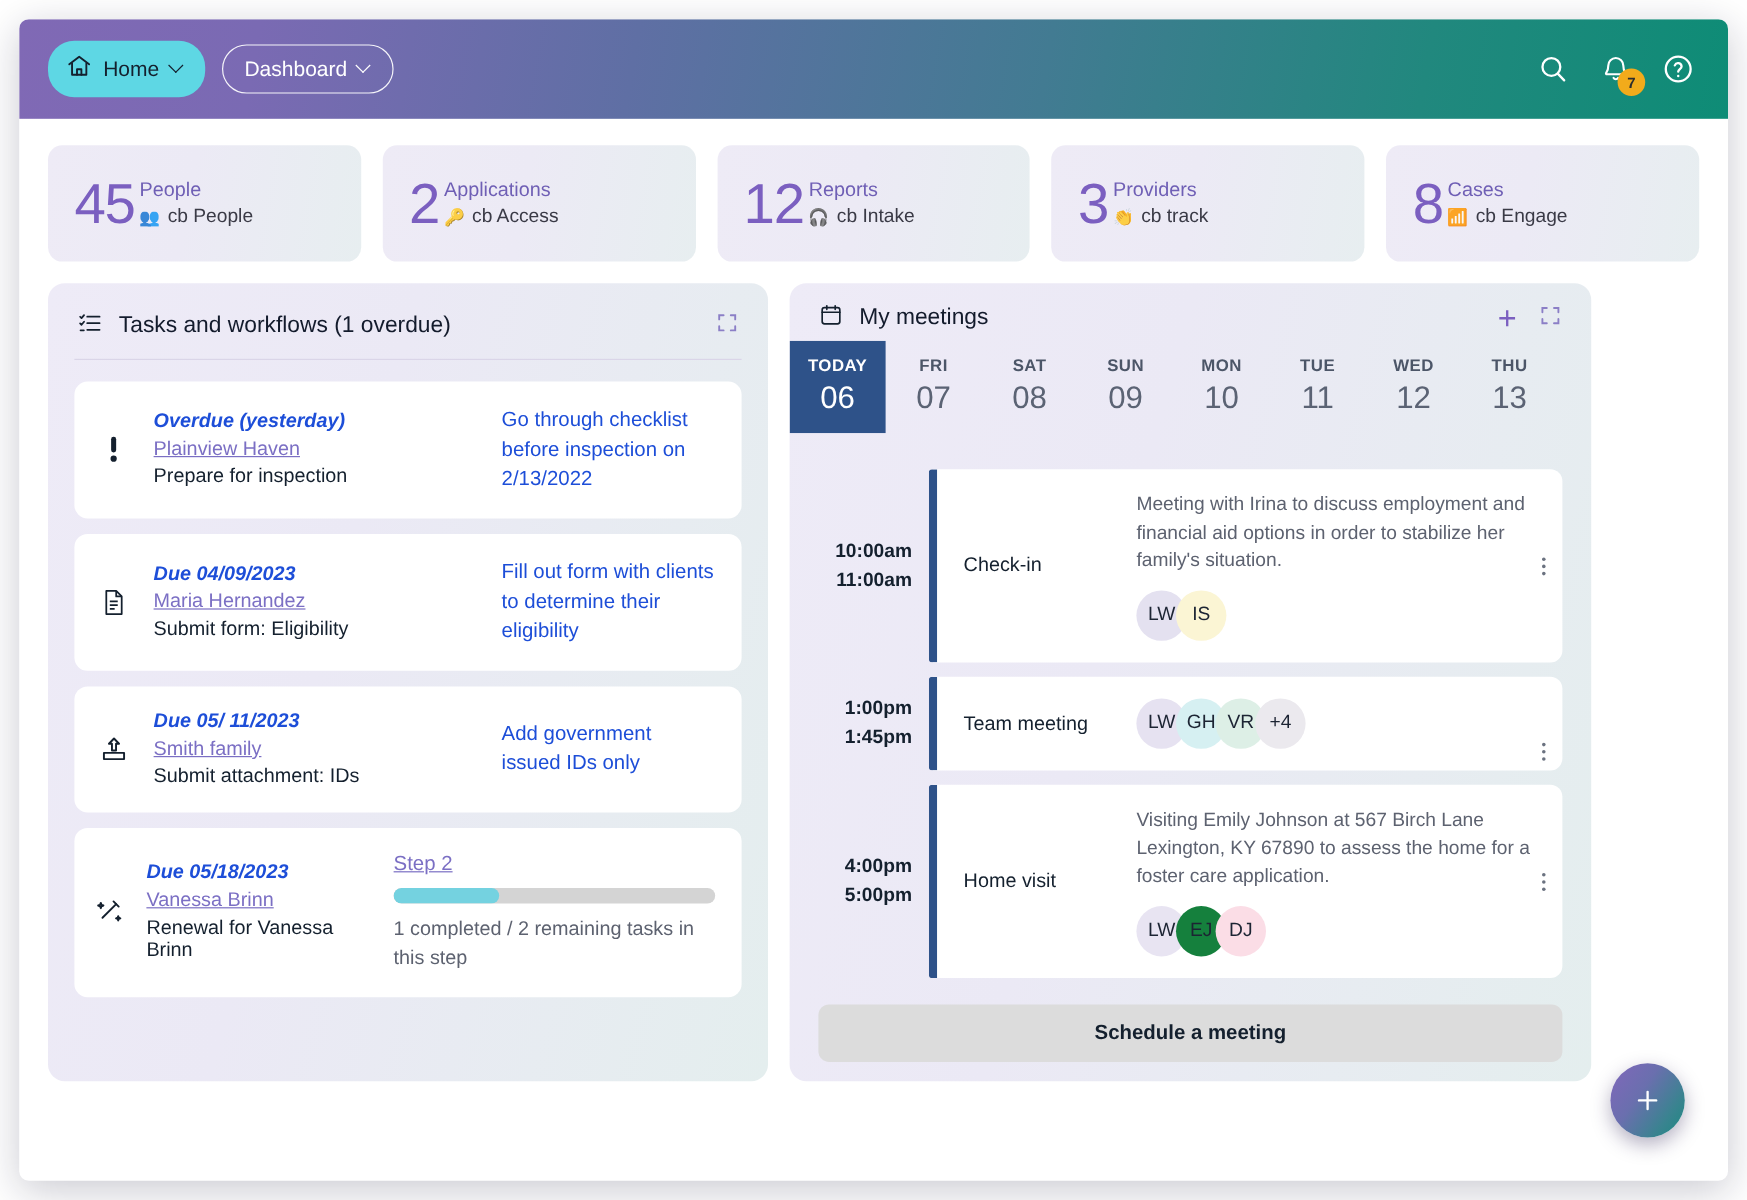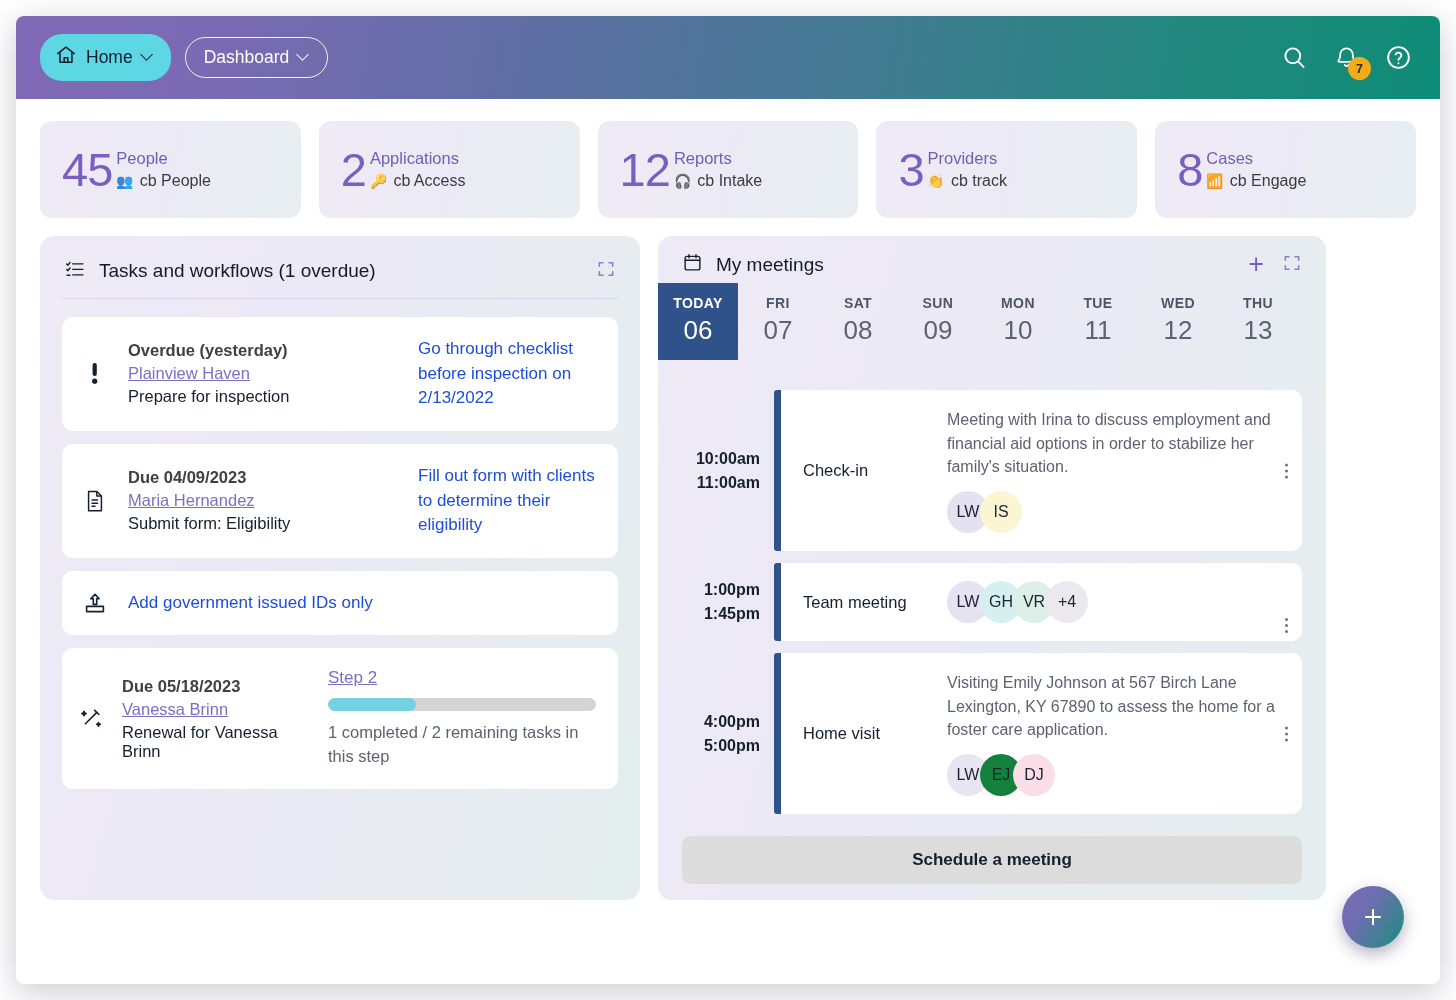--- a/index.html
+++ b/index.html
@@ -112,21 +112,21 @@
   .task-list { display: flex; flex-direction: column; gap: 13px; margin-top: 18px; }
   .task-card {
     background: #fff; border-radius: 11px;
     display: flex; align-items: center;
     padding: 20px 22px 20px 18px;
     gap: 18px;
     cursor: pointer;
   }
   .task-icon { width: 30px; display:flex; justify-content:center; color:#16202f; }
   .task-main { width: 272px; display: flex; flex-direction: column; gap: 4px; }
-  .task-due { font-size: 16.5px; font-weight: bold; color: #404040; }
+  .task-due { font-size: 16.5px; font-weight: bold; color: #1d4ed8; font-style: italic; }
   .task-link { font-size: 16.5px; color: #7b6fc4; text-decoration: underline; }
   .task-name { font-size: 16.5px; color: #14202e; }
   .task-desc { font-size: 17px; color: #1d4ed8; line-height: 1.45; flex: 1; }
   .step-wrap { flex: 1; display: flex; flex-direction: column; gap: 10px; }
   .step-link { font-size: 17px; color: #7b6fc4; text-decoration: underline; align-self: flex-start; }
   .progress-track { height: 13px; border-radius: 7px; background: #d4d4d4; width: 268px; overflow: hidden; }
   .progress-fill { height: 100%; background: #74d2e0; border-radius: 7px; }
   .step-note { font-size: 16.5px; color: #5d6270; line-height: 1.45; }
 
   
@@ -367,20 +367,25 @@
             <div class="task-desc">Fill out form with clients to determine their eligibility</div>
           </div>
 
           <div class="task-card">
             <div class="task-icon">
               <svg width="24" height="24" viewBox="0 0 24 24" fill="none" stroke="#14202e" stroke-width="1.6" stroke-linecap="round" stroke-linejoin="round">
                 <path d="M12 3.4 7.8 7.8h2.5v5.6h3.4V7.8h2.5z"></path>
                 <path d="M3.6 15.4h16.8v5.2H3.6z"></path>
               </svg>
             </div>
+            <div class="task-main">
+              <div class="task-due">Due 05/ 11/2023</div>
+              <a class="task-link" href="#">Smith family</a>
+              <div class="task-name">Submit attachment: IDs</div>
+            </div>
             <div class="task-desc">Add government issued IDs only</div>
           </div>
 
           <div class="task-card">
             <div class="task-icon">
               <svg width="24" height="24" viewBox="0 0 24 24" fill="none" stroke="#14202e" stroke-width="1.6" stroke-linecap="round" stroke-linejoin="round">
                 <path d="M16.8 5.4 5.4 16.8"></path>
                   <path d="M14.6 3.2 18.9 7.5"></path>
                 <path d="M4 4.4l.6 1.6L6.2 6.6 4.6 7.2 4 8.8 3.4 7.2 1.8 6.6 3.4 6z"></path>
                 <path d="M18.5 15.5l.5 1.3 1.3.5-1.3.5-.5 1.3-.5-1.3-1.3-.5 1.3-.5z"></path>

